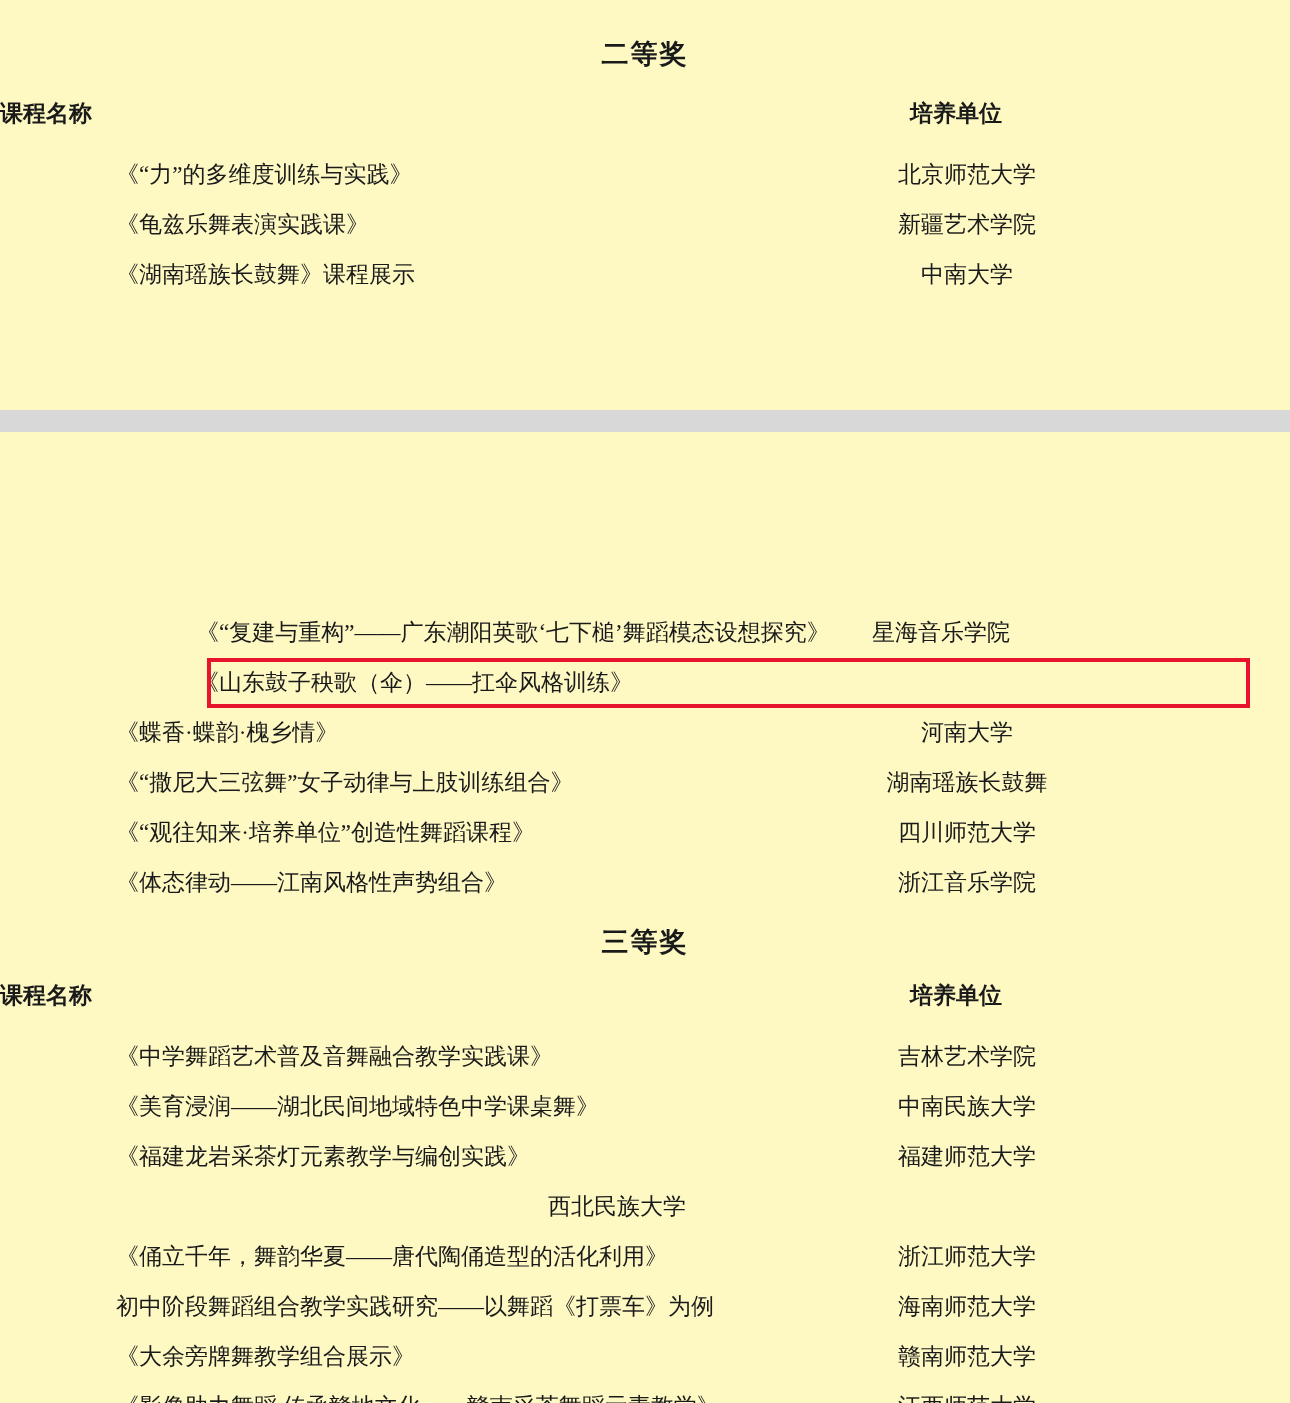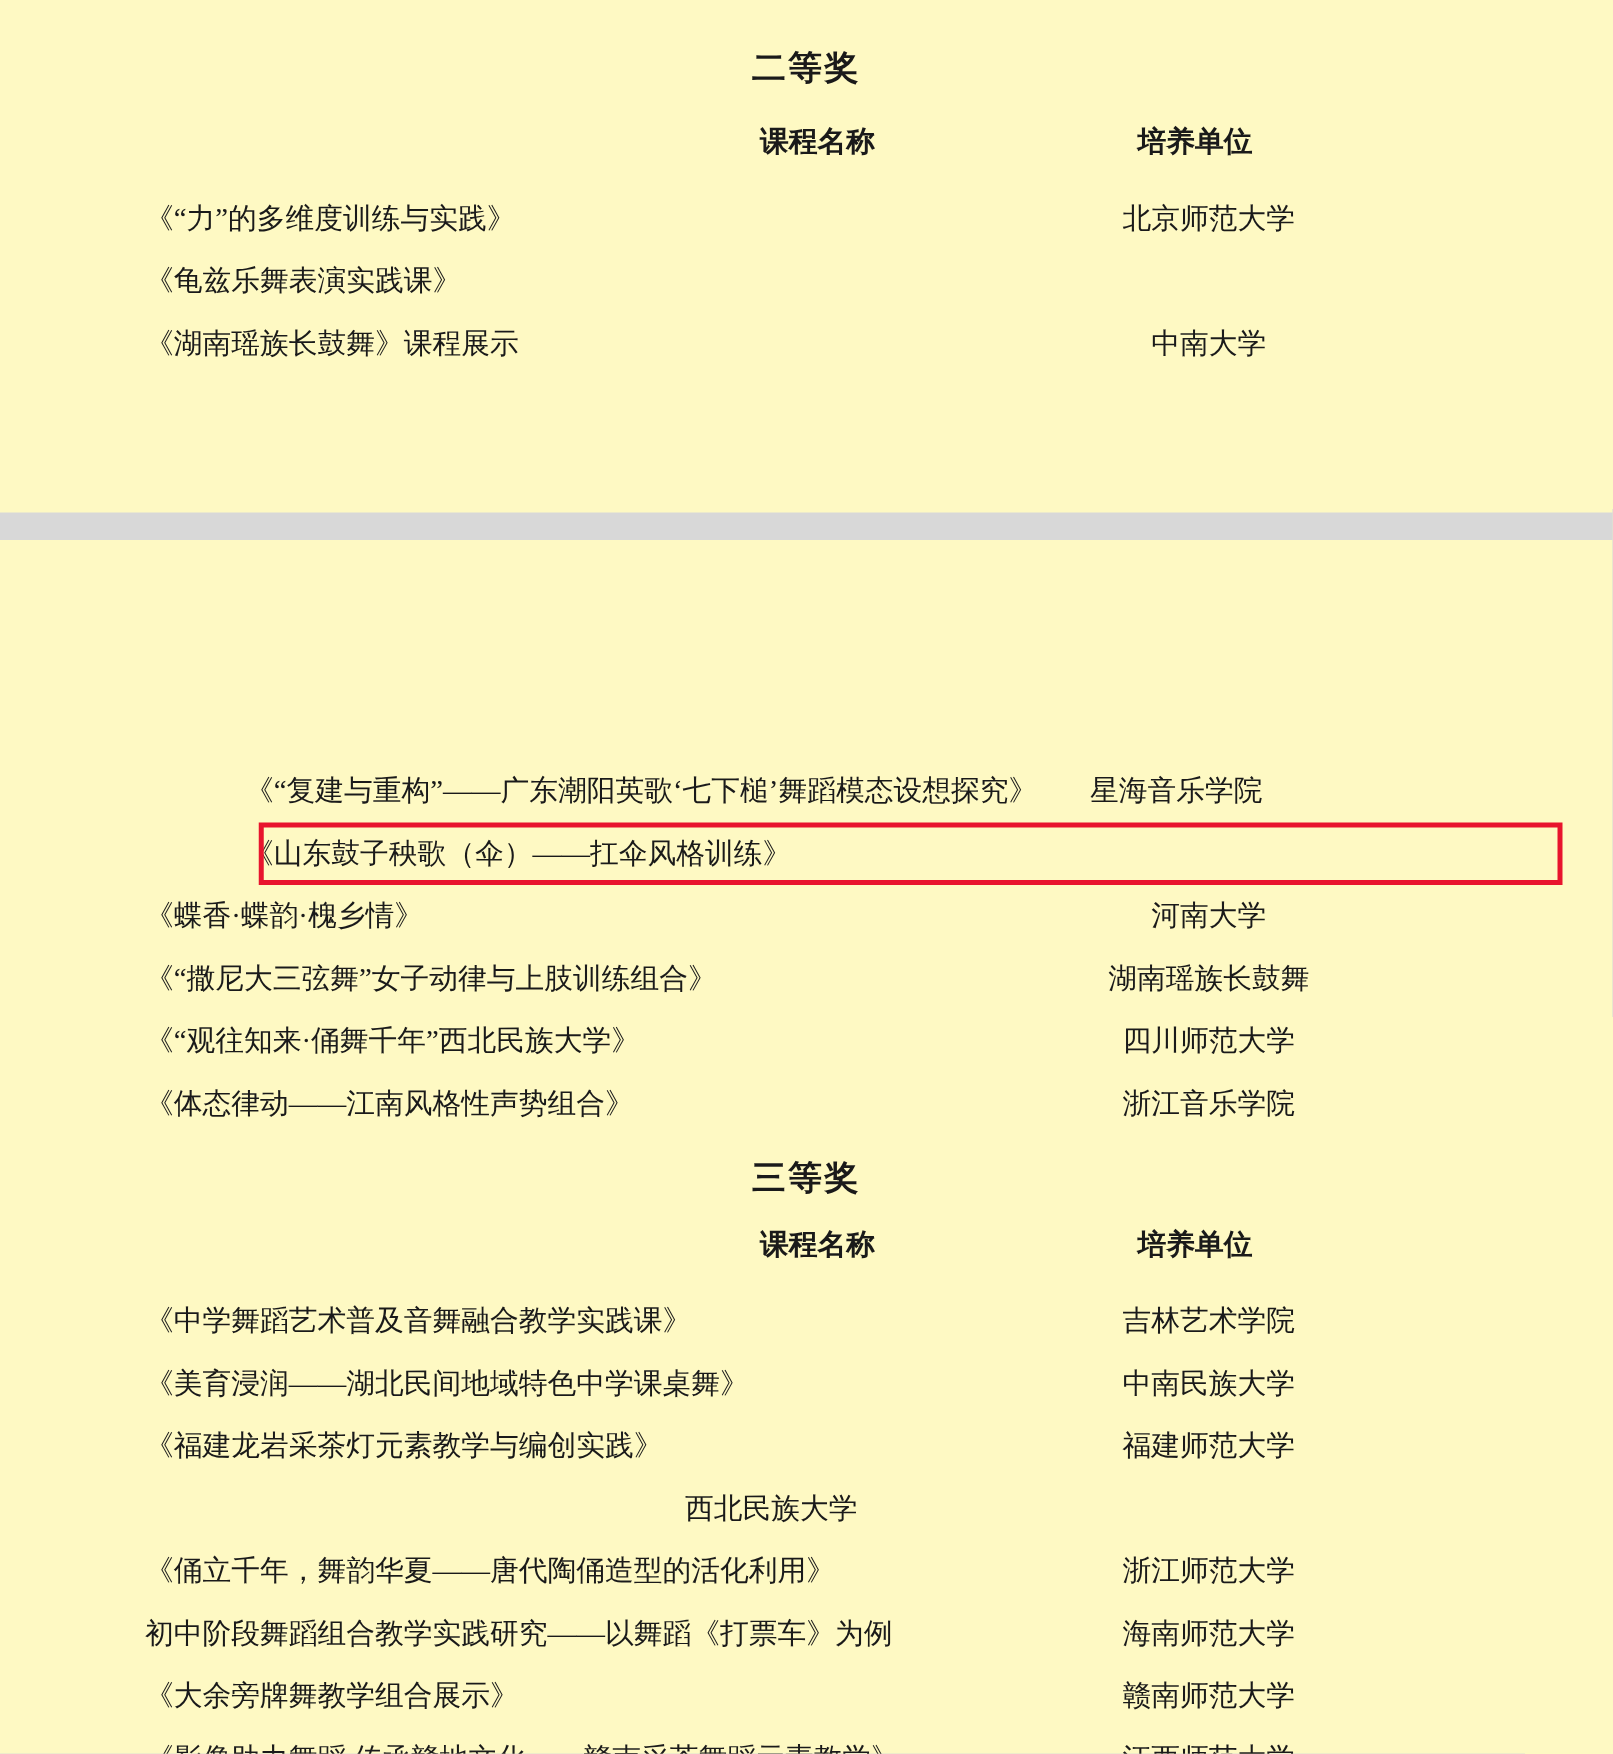--- a/index.html
+++ b/index.html
@@ -49,22 +49,21 @@
   }
   .col-headers {
     display: flex;
     font-size: 23px;
     font-weight: bold;
     line-height: 1.2;
     padding-bottom: 22px;
   }
   .hdr-course {
     width: 700px;
-    text-align: right;
-    padding-left: 55px;
+    text-align: left;
     box-sizing: border-box;
   }
   .hdr-unit {
     flex: 1;
     text-align: center;
     padding-right: 78px;
     box-sizing: border-box;
   }
   .row {
     display: flex;
@@ -121,20 +120,21 @@
     <div class="hdr-course">课程名称</div>
     <div class="hdr-unit">培养单位</div>
   </div>
 
   <div class="row">
     <div class="course">《“力”的多维度训练与实践》</div>
     <div class="unit">北京师范大学</div>
   </div>
   <div class="row">
     <div class="course">《龟兹乐舞表演实践课》</div>
+    <div class="unit">新疆艺术学院</div>
   </div>
   <div class="row">
     <div class="course">《湖南瑶族长鼓舞》课程展示</div>
     <div class="unit">中南大学</div>
   </div>
 
 </div>
 
 <div class="page-gap"></div>
 
@@ -154,21 +154,21 @@
 
   <div class="row">
     <div class="course">《蝶香·蝶韵·槐乡情》</div>
     <div class="unit">河南大学</div>
   </div>
   <div class="row">
     <div class="course">《“撒尼大三弦舞”女子动律与上肢训练组合》</div>
     <div class="unit">湖南瑶族长鼓舞</div>
   </div>
   <div class="row">
-    <div class="course">《“观往知来·俑舞千年”西北民族大学》</div>
+    <div class="course">《“观往知来·培养单位”创造性舞蹈课程》</div>
     <div class="unit">四川师范大学</div>
   </div>
   <div class="row">
     <div class="course">《体态律动——江南风格性声势组合》</div>
     <div class="unit">浙江音乐学院</div>
   </div>
 
   <div class="award-title award-title-3">三等奖</div>
 
   <div class="col-headers">

